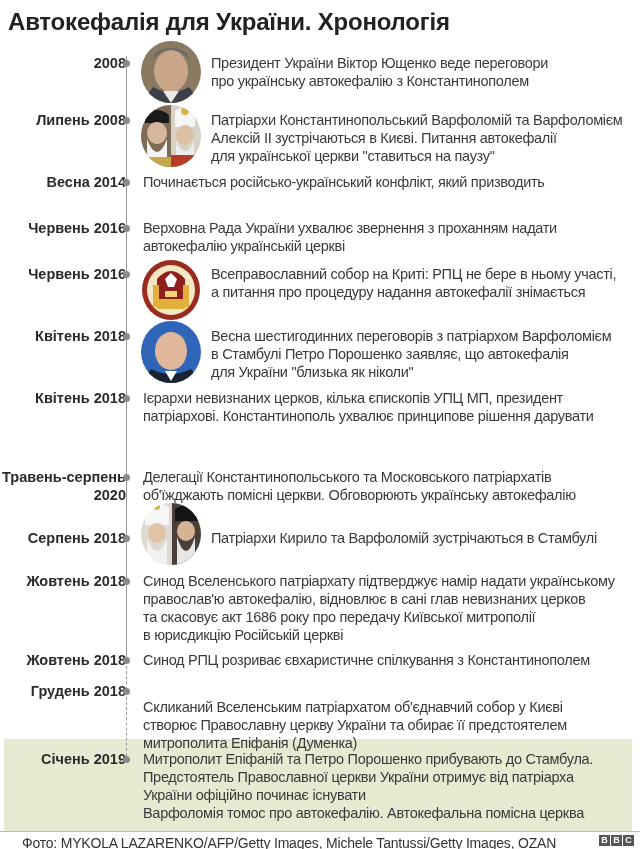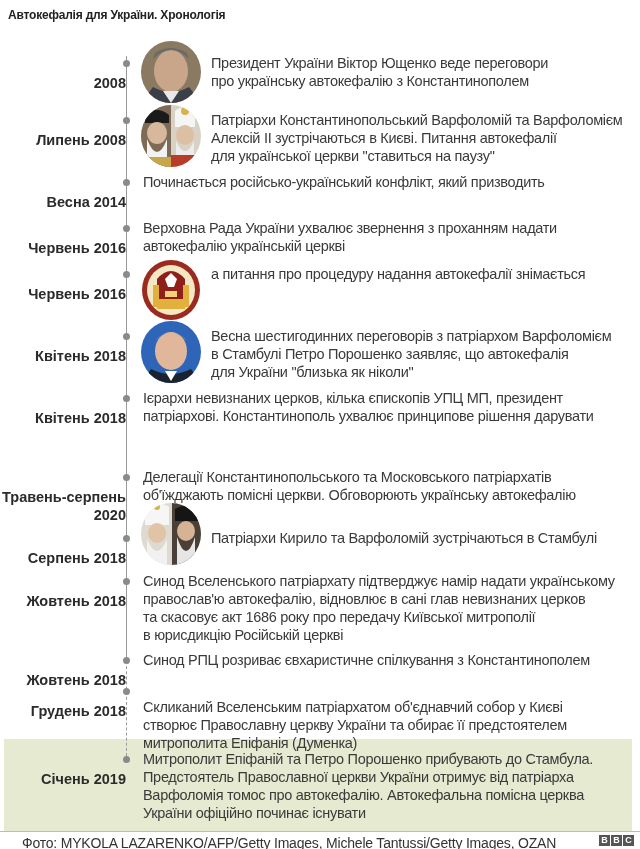--- a/index.html
+++ b/index.html
@@ -1,23 +1,23 @@
 <!DOCTYPE html>
 <html><head>
 <meta charset="utf-8">
 <style>
   html, body { margin:0; padding:0; background:#ffffff; }
   body { width:640px; height:849px; position:relative; overflow:hidden;
          font-family:"Liberation Sans", sans-serif; color:#2b2b2b; }
-  .title { position:absolute; left:8px; top:8px; font-size:12px; font-weight:bold; color:#222; letter-spacing:-0.2px; }
+  .title { position:absolute; left:8px; top:8px; font-size:24px; font-weight:bold; color:#222; letter-spacing:-0.2px; }
   .timeline-line { position:absolute; left:126px; top:56px; width:1px; height:600px; background:#9a9a9a; }
   .timeline-dash { position:absolute; left:126px; top:656px; width:0; height:100px; border-left:1px dashed #9a9a9a; }
   .highlight { position:absolute; left:4px; top:739px; width:628px; height:92px; background:#e6ead1; }
   .event { position:absolute; left:0; width:640px; }
-  .date { position:absolute; right:514px; text-align:right; font-size:14.5px; font-weight:bold; color:#2b2b2b; white-space:nowrap; line-height:18px;margin-top:20px; }
+  .date { position:absolute; right:514px; text-align:right; font-size:14.5px; font-weight:bold; color:#2b2b2b; white-space:nowrap; line-height:18px; }
   .dot { position:absolute; left:123px; width:7px; height:7px; border-radius:50%; background:#8a8a8a; }
   .desc { position:absolute; font-size:14.5px; line-height:18px; color:#3a3a3a; letter-spacing:-0.3px; }
   .photo { position:absolute; left:141px; width:60px; height:62px; border-radius:50%; overflow:hidden; }
   .footer { position:absolute; left:0; top:831px; width:640px; height:18px; border-top:1px solid #bbb; }
   .credit { position:absolute; left:22px; top:3px; font-size:14px; color:#333; letter-spacing:-0.2px; }
   .bbc { position:absolute; right:6px; top:3px; display:flex; gap:1px; }
   .bbc span { display:inline-block; width:11px; height:11px; background:#555; color:#fff; font-size:9px; font-weight:bold; text-align:center; line-height:11px; }
 </style>
 </head>
 <body>
@@ -98,20 +98,21 @@
         <ellipse cx="30" cy="31" rx="24" ry="25" fill="#f3e7c4"></ellipse>
         <path d="M16 20 Q30 4 44 20 L44 42 L16 42Z" fill="#8e1f1a"></path>
         <path d="M14 40 L46 40 L44 50 L16 50Z" fill="#e2b13c"></path>
         <path d="M12 26 L18 26 L18 48 L12 48Z" fill="#e2b13c"></path>
         <path d="M42 26 L48 26 L48 48 L42 48Z" fill="#e2b13c"></path>
         <path d="M24 20 L30 14 L36 20 L33 28 L27 28Z" fill="#ffffff"></path>
         <rect x="24" y="32" width="12" height="6" fill="#f1d27a"></rect>
       </svg>
   </div>
   <div class="desc" style="left:211px; top:0">
+    <div>Всеправославний собор на Криті: РПЦ не бере в ньому участі,</div>
     <div>а питання про процедуру надання автокефалії знімається</div>
   </div>
 </div>
 
 <div class="event" style="top:327px">
   <div class="date" style="top:0">Квітень 2018</div>
   <div class="dot" style="top:6px"></div>
   <div class="photo" style="top:-6px">
     <svg width="60" height="62" viewBox="0 0 60 62">
         <rect width="60" height="62" fill="#2f65b8"></rect>
@@ -196,22 +197,22 @@
     <div>митрополита Епіфанія (Думенка)</div>
   </div>
 </div>
 
 <div class="event" style="top:750px">
   <div class="date" style="top:0">Січень 2019</div>
   <div class="dot" style="top:6px"></div>
   <div class="desc" style="left:143px; top:0">
     <div>Митрополит Епіфаній та Петро Порошенко прибувають до Стамбула.</div>
     <div>Предстоятель Православної церкви України отримує від патріарха</div>
+    <div>України офіційно починає існувати</div>
     <div>Варфоломія томос про автокефалію. Автокефальна помісна церква</div>
-    <div>України офіційно починає існувати</div>
   </div>
 </div>
 
 <div class="footer">
   <div class="credit">Фото: MYKOLA LAZARENKO/AFP/Getty Images, Michele Tantussi/Getty Images, OZAN KOSE/AFP/Getty Images</div>
   <div class="bbc">
     <span>B</span>
     <span>B</span>
     <span>C</span>
   </div>

